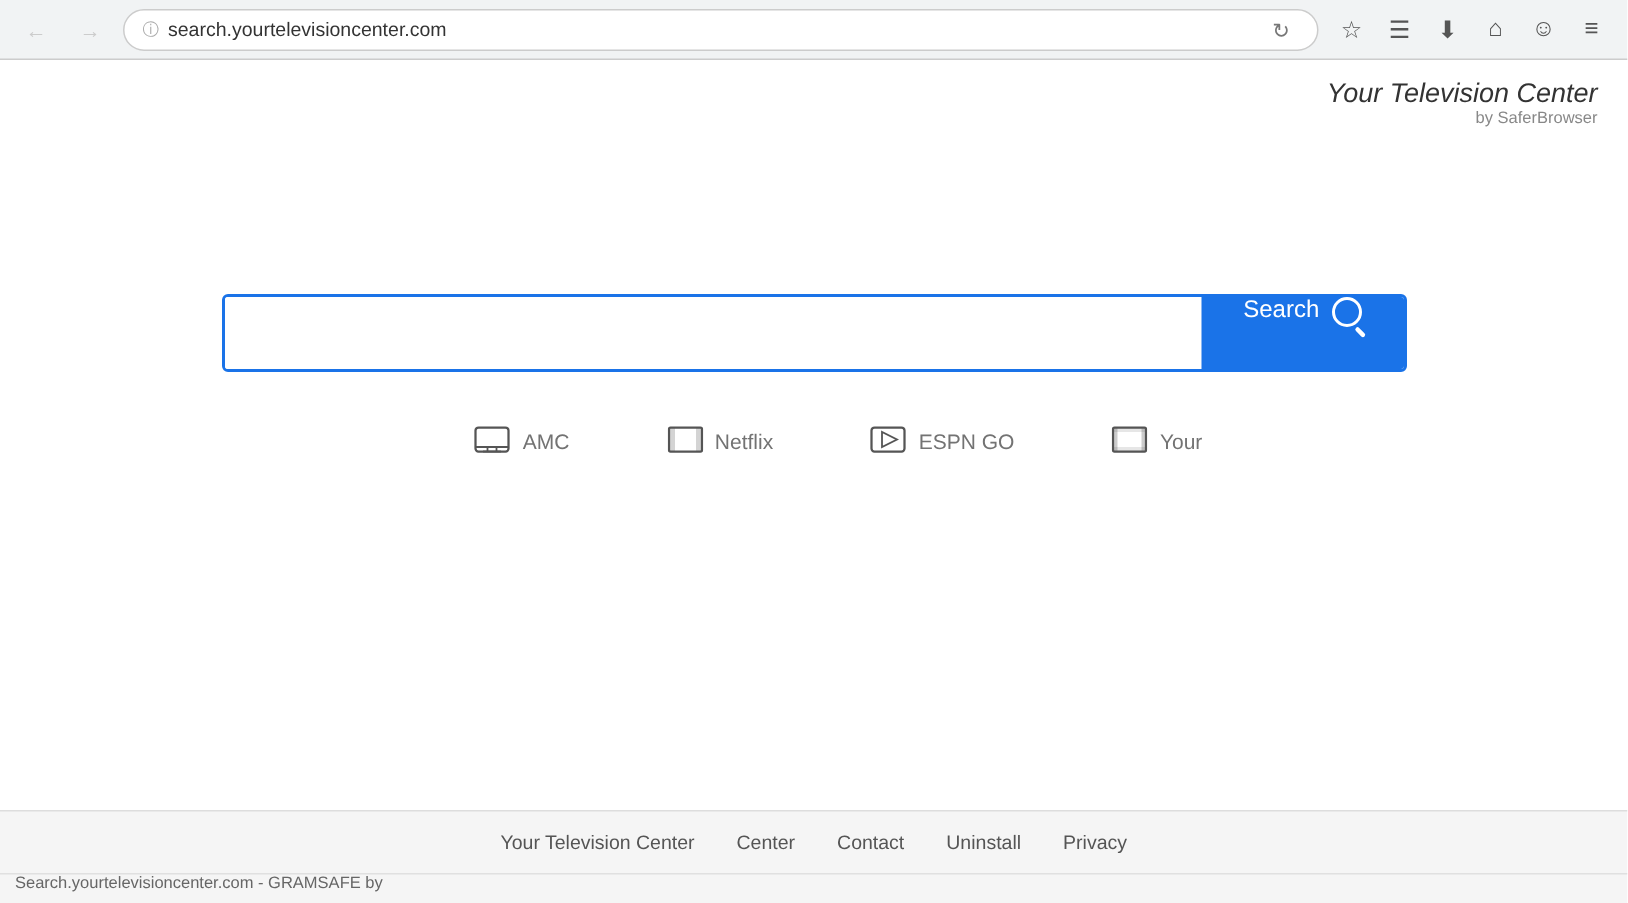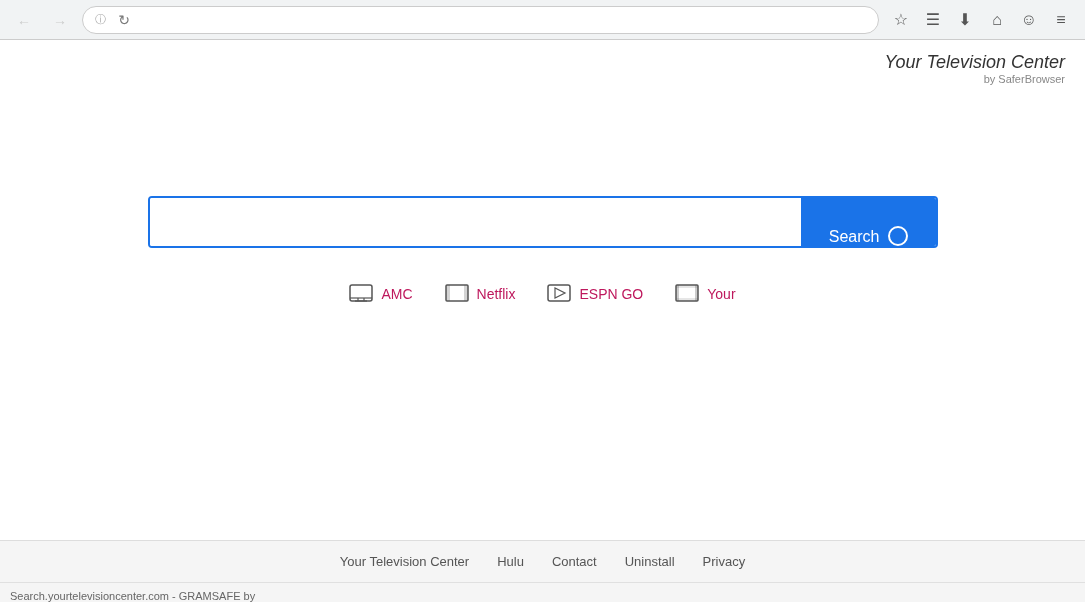--- a/index.html
+++ b/index.html
@@ -120,21 +120,21 @@
       color: #333;
     }
     .search-button {
       background: #1a73e8;
       border: none;
       color: #fff;
       font-size: 16px;
       padding: 0 28px;
       cursor: pointer;
       display: flex;
-      align-items: flex-end;
+      align-items: flex-start;
       gap: 8px;
       font-weight: 500;
     }
     .search-icon-circle {
       width: 20px; height: 20px;
       border: 2.5px solid #fff;
       border-radius: 50%;
       position: relative;
       display: inline-block;
       flex-shrink: 0;
@@ -155,24 +155,25 @@
     .channel-links {
       display: flex;
       gap: 32px;
       margin-top: 36px;
       align-items: center;
     }
     .channel-link {
       display: flex;
       align-items: center;
       gap: 8px;
-      color: #be185d;
+      color: #737373;
       font-size: 14px;
       text-decoration: none;
       cursor: pointer;
+      margin-left: 33px;
     }
 
     
     .footer {
       background: #f5f5f5;
       border-top: 1px solid #ddd;
       height: 42px;
       display: flex;
       align-items: center;
       justify-content: center;
@@ -184,37 +185,38 @@
       color: #555;
       text-decoration: none;
       cursor: pointer;
     }
 
     
     .status-bar {
       background: #f5f5f5;
       height: 20px;
       display: flex;
-      align-items: flex-end;
+      align-items: flex-start;
       padding: 0 10px;
       font-size: 11px;
       color: #666;
       border-top: 1px solid #e0e0e0;
       flex-shrink: 0;
     }
   </style>
 </head>
 <body>
 
 <div class="browser-chrome">
   <button class="nav-btn disabled">←</button>
   <button class="nav-btn disabled">→</button>
 
   <div class="address-bar-container">
     <span class="address-icon">ⓘ</span>
+    <input class="address-input" type="text" value="search.yourtelevisioncenter.com" style="">
     <button class="reload-btn">↻</button>
   </div>
 
   <div class="toolbar-icons">
     <button class="toolbar-icon-btn">☆</button>
     <button class="toolbar-icon-btn">☰</button>
     <button class="toolbar-icon-btn">⬇</button>
     <button class="toolbar-icon-btn">⌂</button>
     <button class="toolbar-icon-btn">☺</button>
     <button class="toolbar-icon-btn">≡</button>
@@ -287,21 +289,21 @@
         <span>Your</span>
       </a>
 
     </div>
   </div>
 
 </div>
 
 <div class="footer">
   <a class="footer-link">Your Television Center</a>
-  <a class="footer-link">Hulu</a>
+  <a class="footer-link">Center</a>
   <a class="footer-link">Contact</a>
   <a class="footer-link">Uninstall</a>
   <a class="footer-link">Privacy</a>
 </div>
 
 <div class="status-bar">
   <span>Search.yourtelevisioncenter.com - GRAMSAFE by</span>
 </div>
 
 </body></html>

